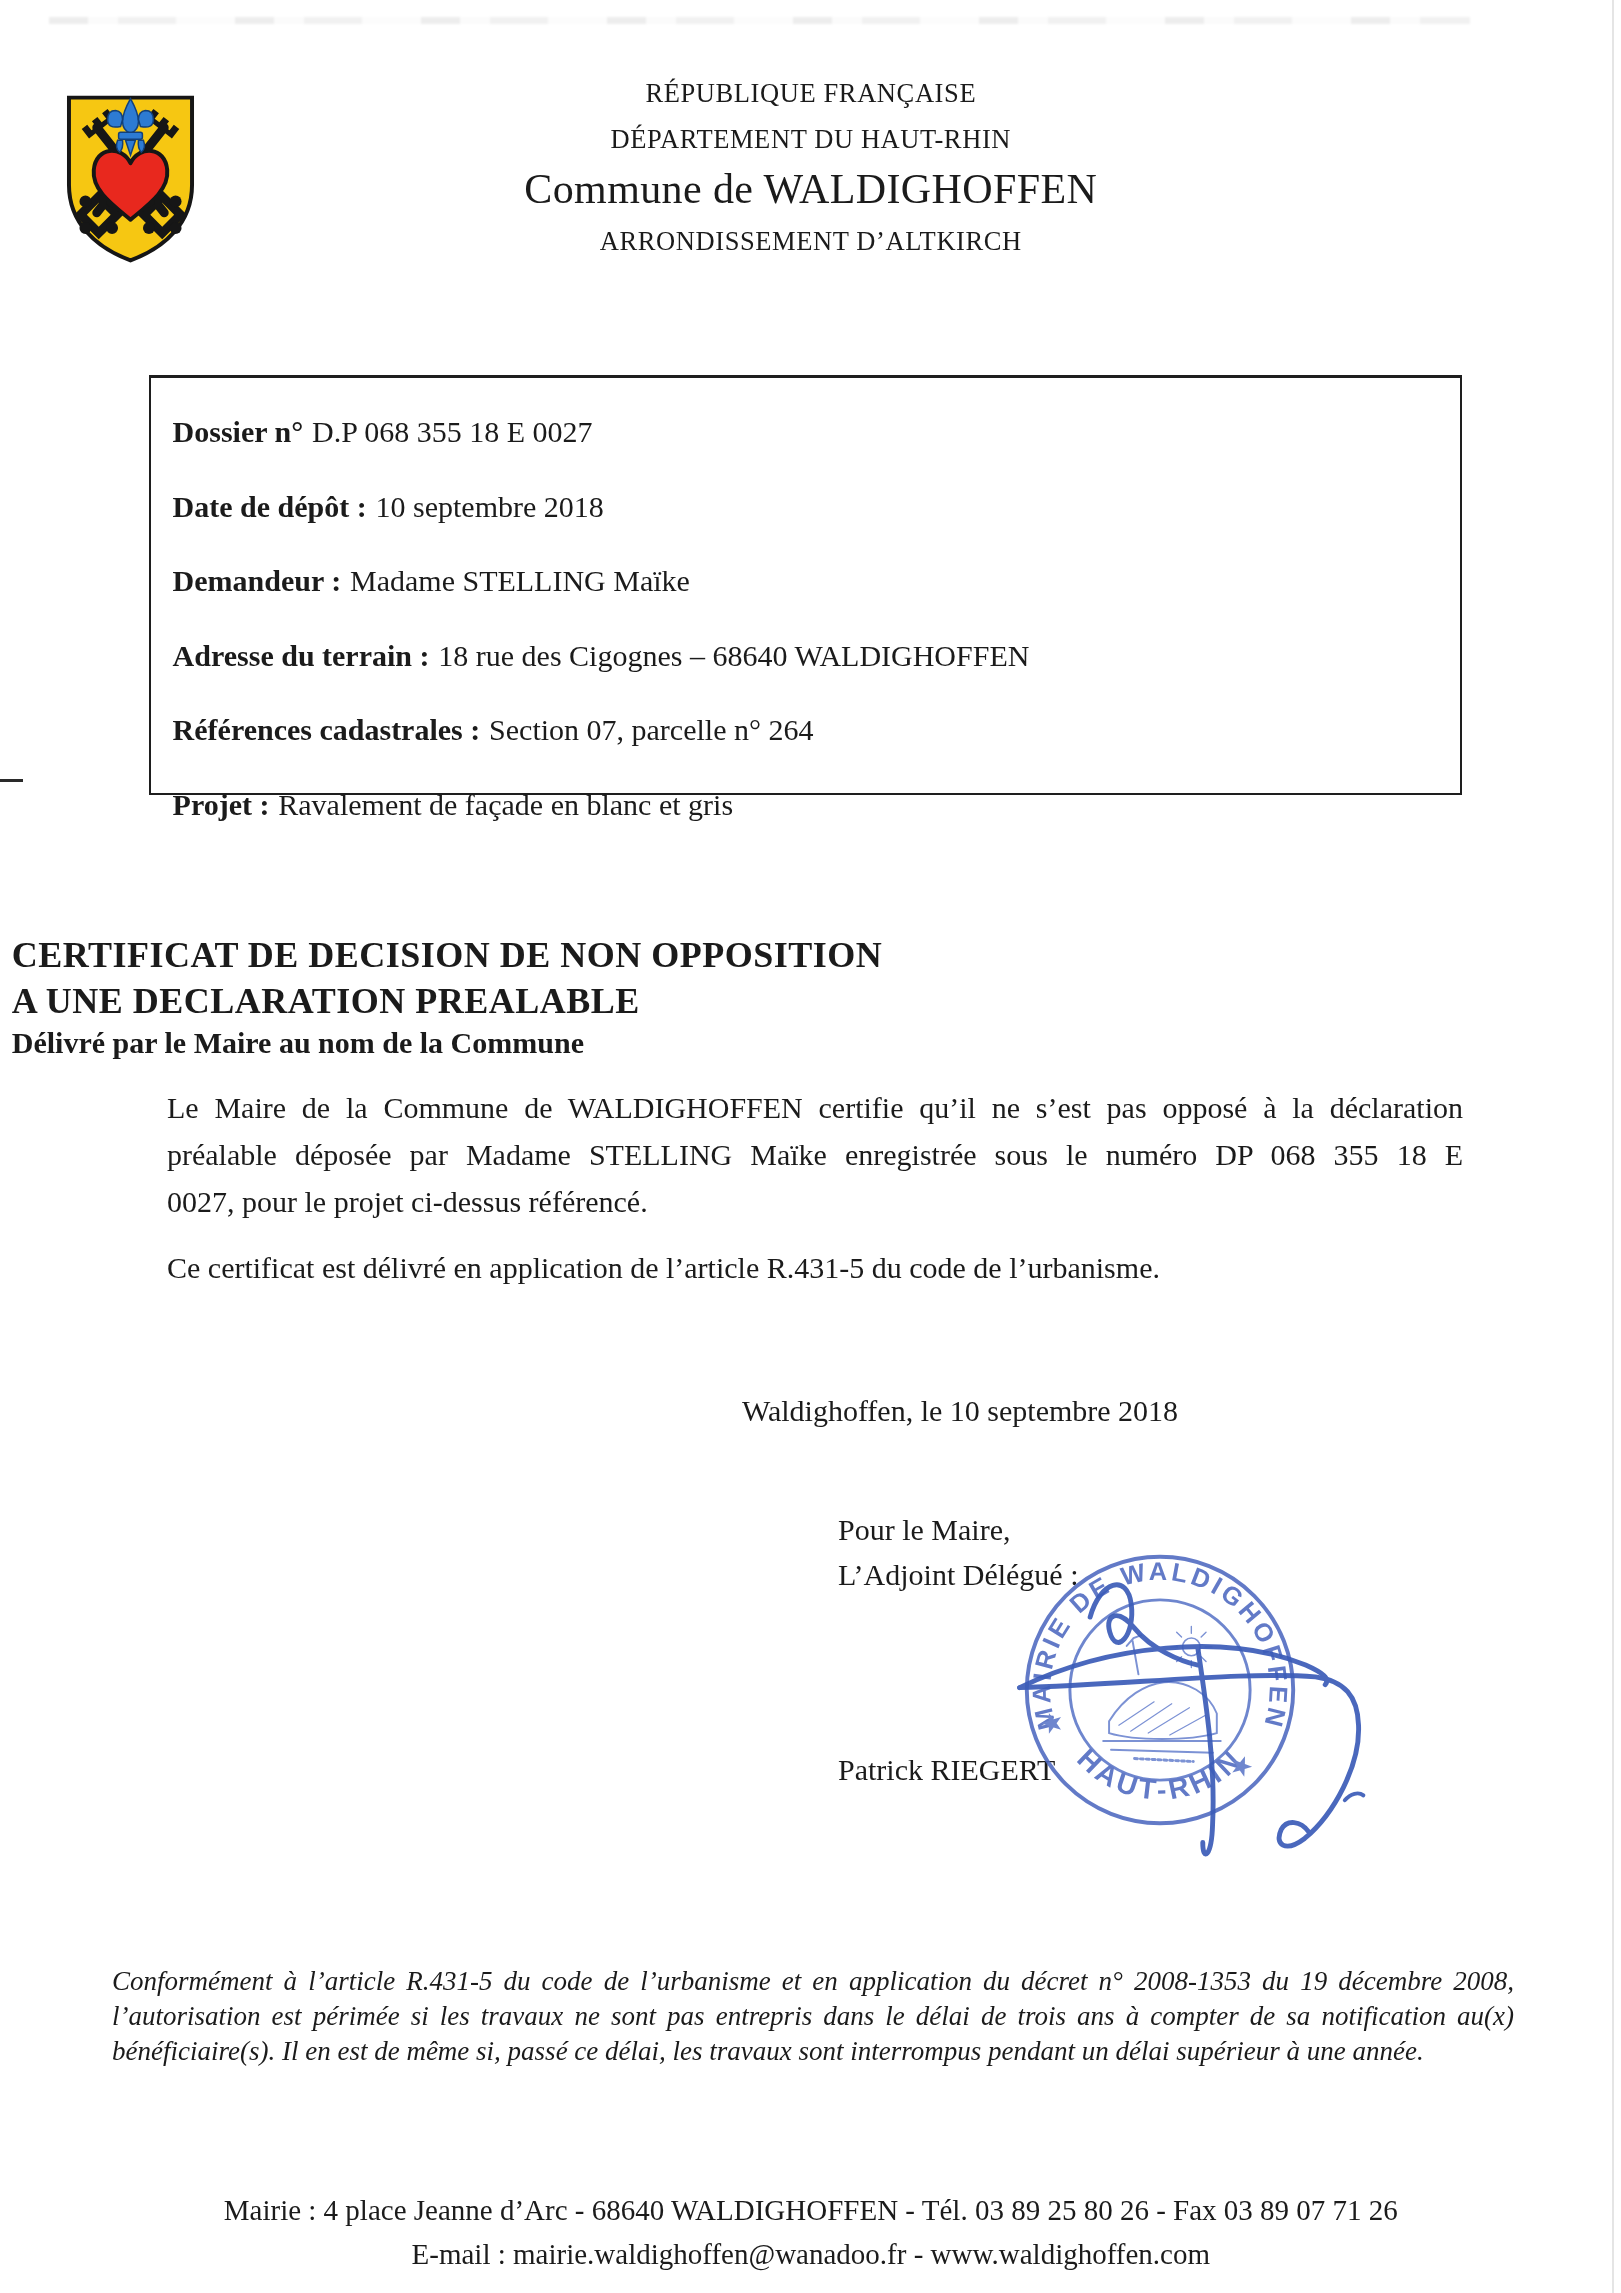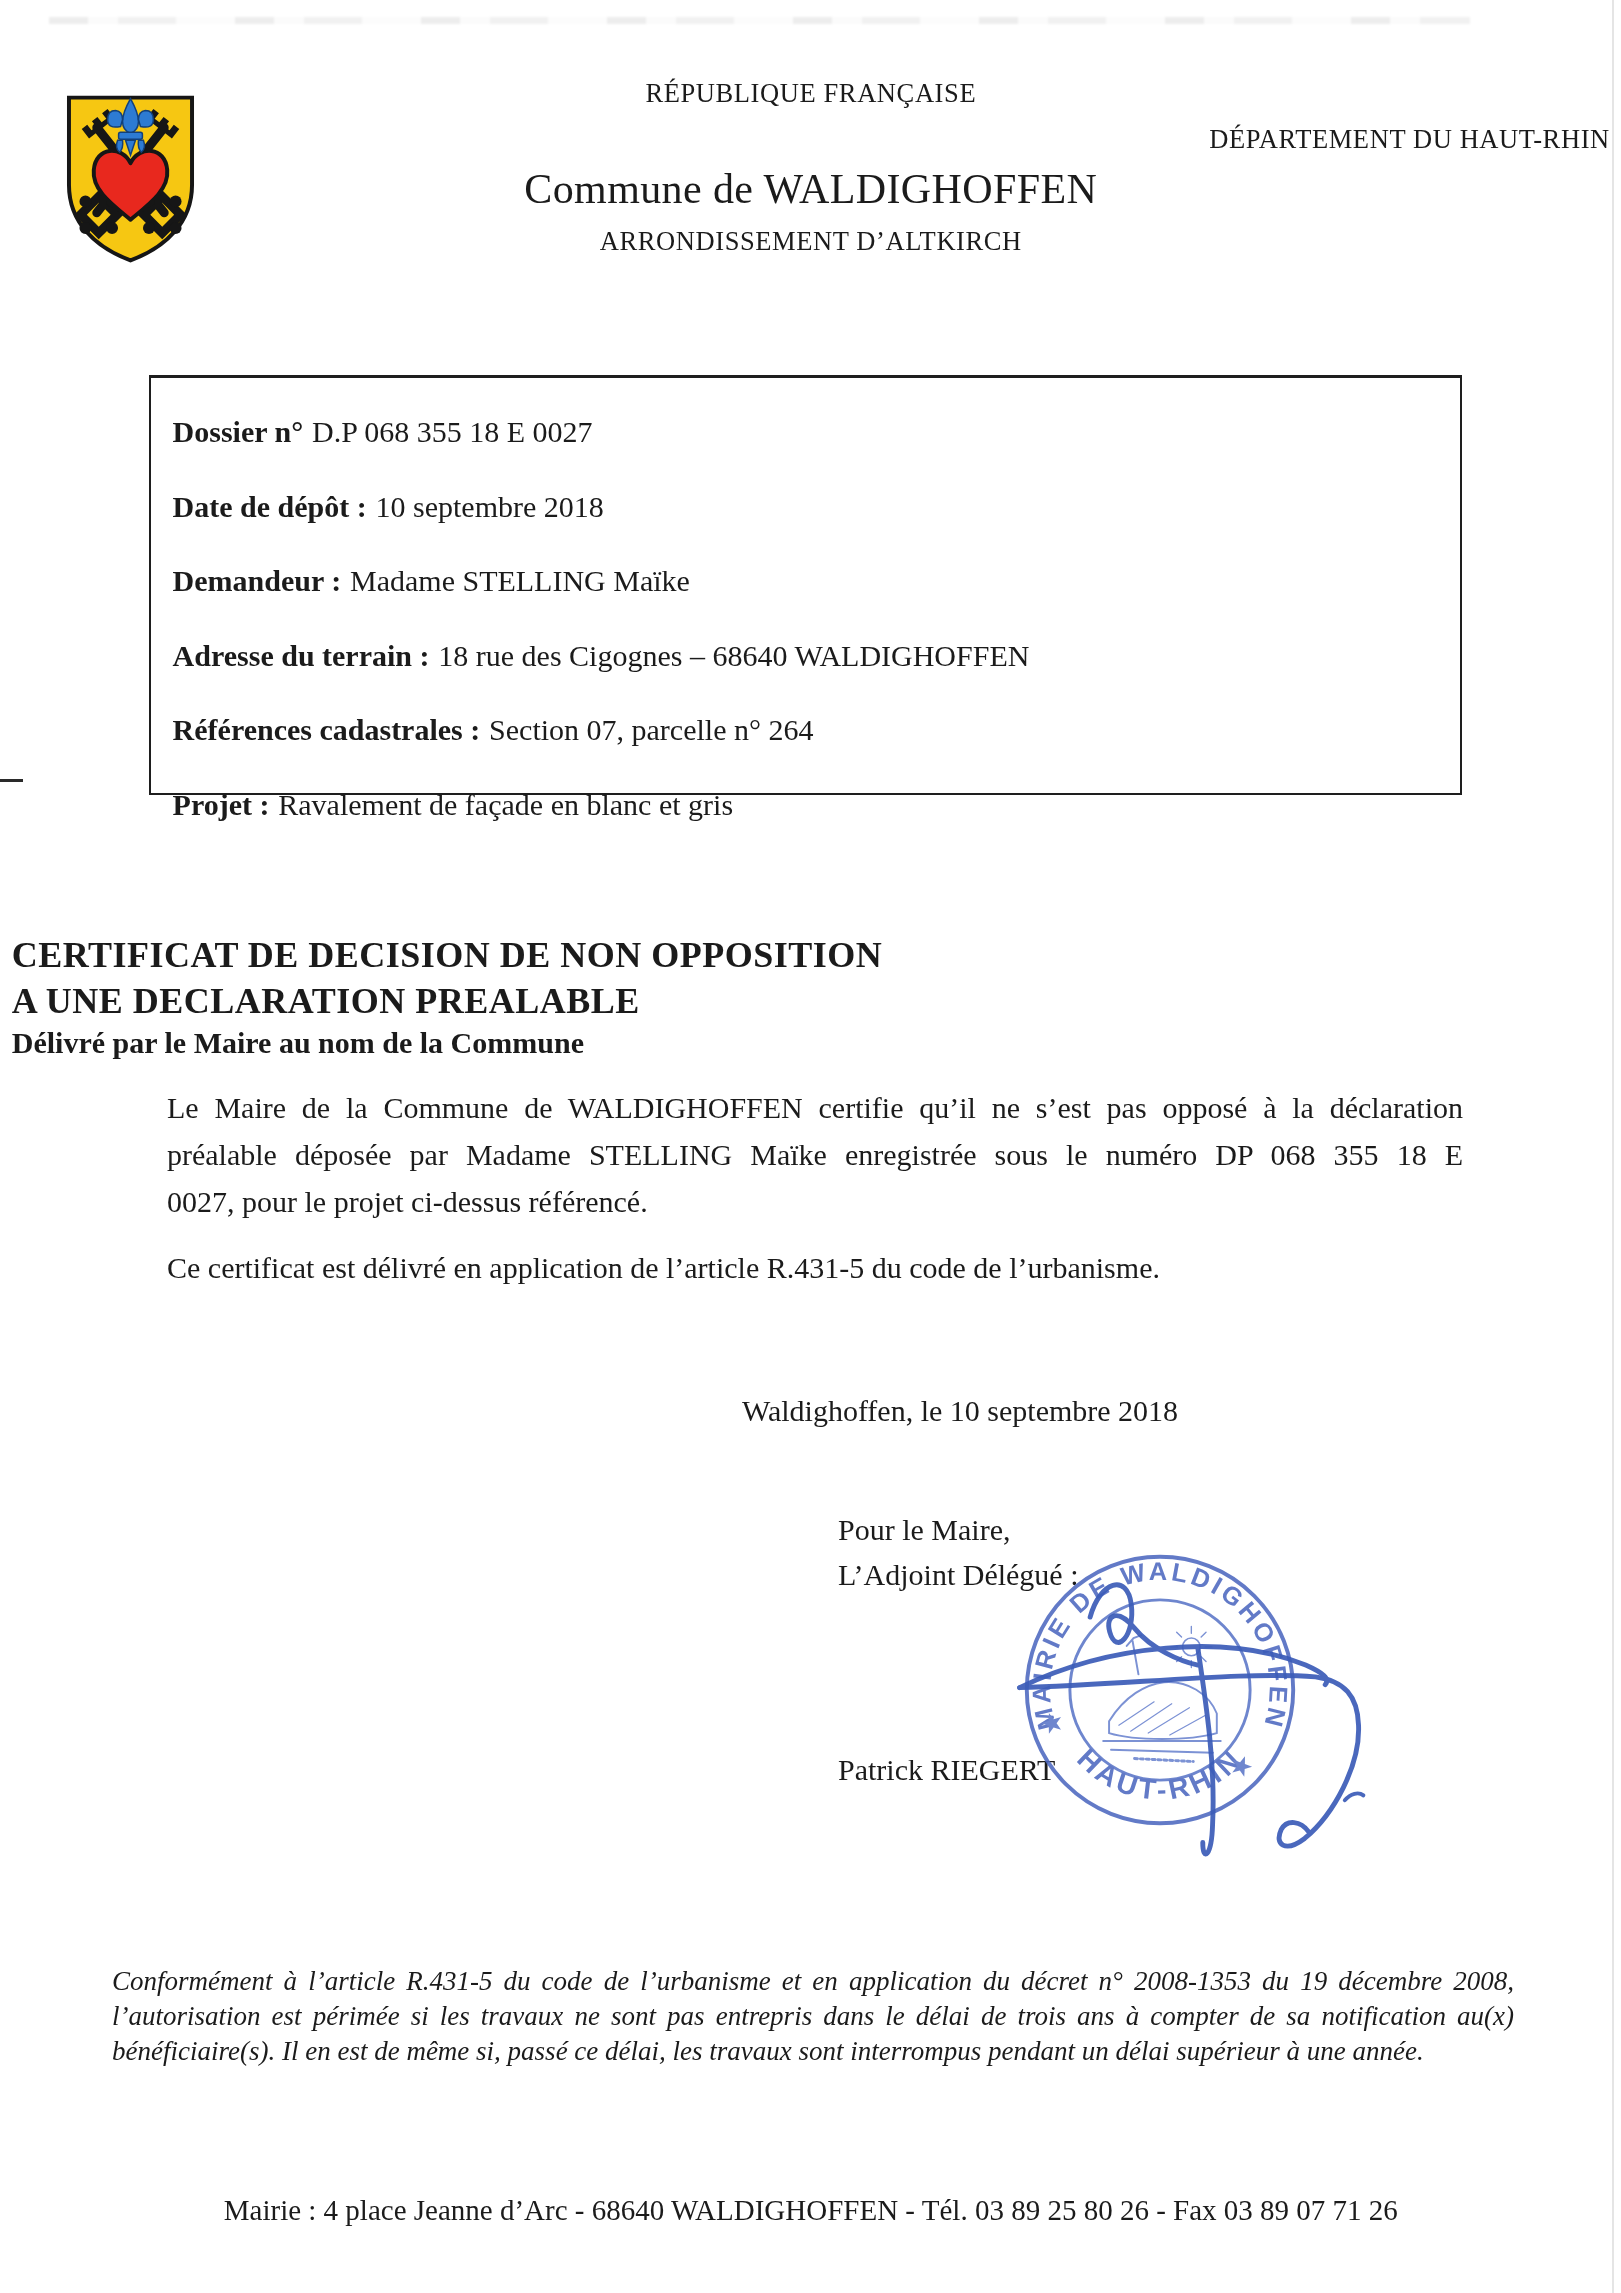--- a/index.html
+++ b/index.html
@@ -17,21 +17,21 @@
       rgba(0,0,0,0.07) 0 39px, rgba(0,0,0,0.015) 39px 69px,
       rgba(0,0,0,0.055) 69px 127px, rgba(0,0,0,0.01) 127px 186px);
     filter:blur(1px);
   }
   .scan-right{left:1612px; top:0; width:2px; height:2294px; background:rgba(0,0,0,0.10);}
   .fold-dash{left:0; top:779px; width:22.5px; height:2.9px; background:#2a2a2a;}
   
   .hdr{left:11.8px; top:0; width:1598px; text-align:center;}
   .hdr-small{font-size:26.5px; letter-spacing:0.6px;}
   .hdr-republique{top:78px;}
-  .hdr-departement{top:124px;text-align:right;}
+  .hdr-departement{top:124px;}
   .hdr-commune{top:165px; font-size:42px; letter-spacing:0.4px;}
   .hdr-arrondissement{top:226px;}
   
   .dossier-box{
     left:149px; top:375px; width:1313px; height:420px;
     border:2.9px solid #1e1e1e; border-top-width:3.9px; box-sizing:border-box;
   }
   .dossier-row{position:absolute; left:21.6px; font-size:30px; white-space:nowrap;}
   .dossier-row .lbl{font-weight:bold;}
   .dossier-row .val{margin-left:8.8px;}
@@ -187,15 +187,16 @@
     </svg>
   </div>
 
   <div class="abs legal">
     <div class="legal-line just">Conformément à l’article R.431-5 du code de l’urbanisme et en application du décret n° 2008-1353 du 19 décembre 2008,</div>
     <div class="legal-line just">l’autorisation est périmée si les travaux ne sont pas entrepris dans le délai de trois ans à compter de sa notification au(x)</div>
     <div class="legal-line">bénéficiaire(s). Il en est de même si, passé ce délai, les travaux sont interrompus pendant un délai supérieur à une année.</div>
   </div>
 
   <div class="abs footer footer-1">Mairie : 4 place Jeanne d’Arc - 68640 WALDIGHOFFEN - Tél. 03 89 25 80 26 - Fax 03 89 07 71 26</div>
+  <div class="abs footer footer-2">E-mail : mairie.waldighoffen@wanadoo.fr - www.waldighoffen.com</div>
 
 </div>
 
 
 </body></html>

